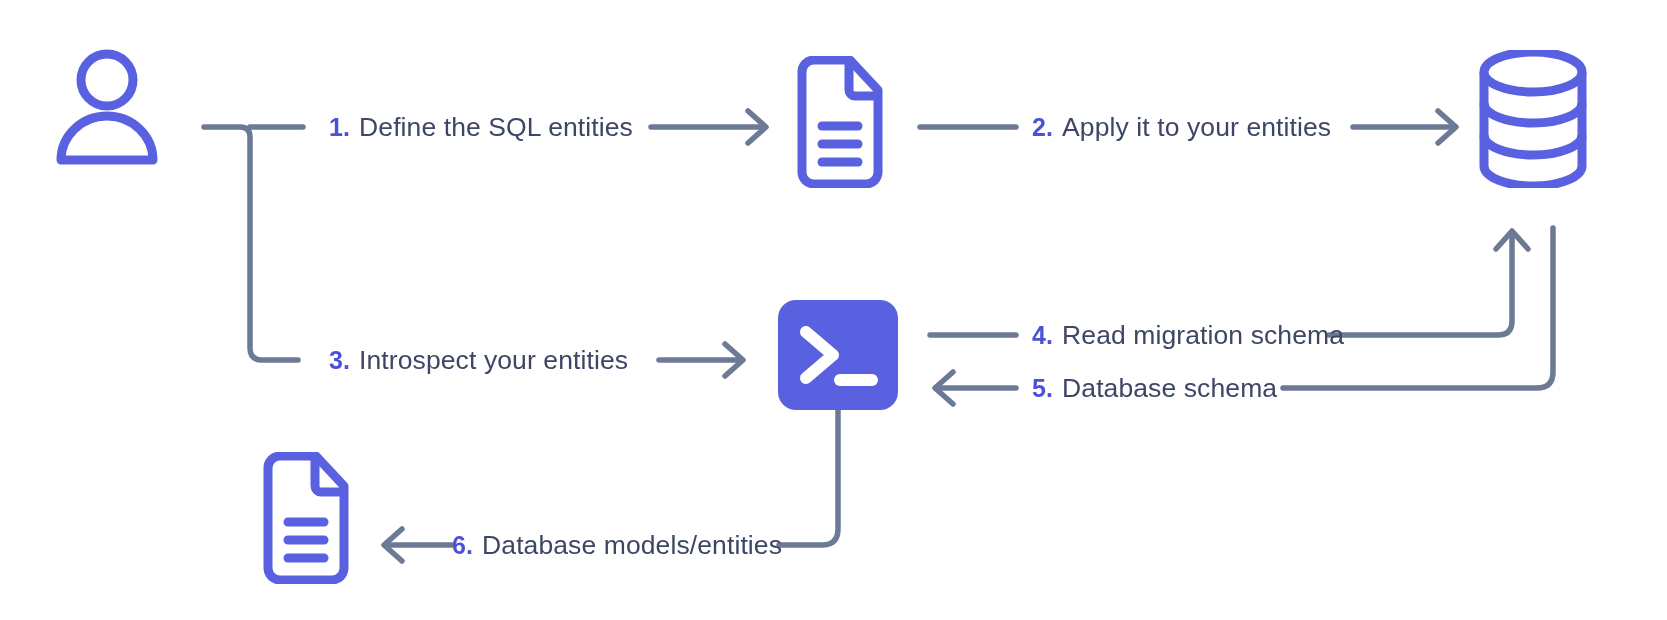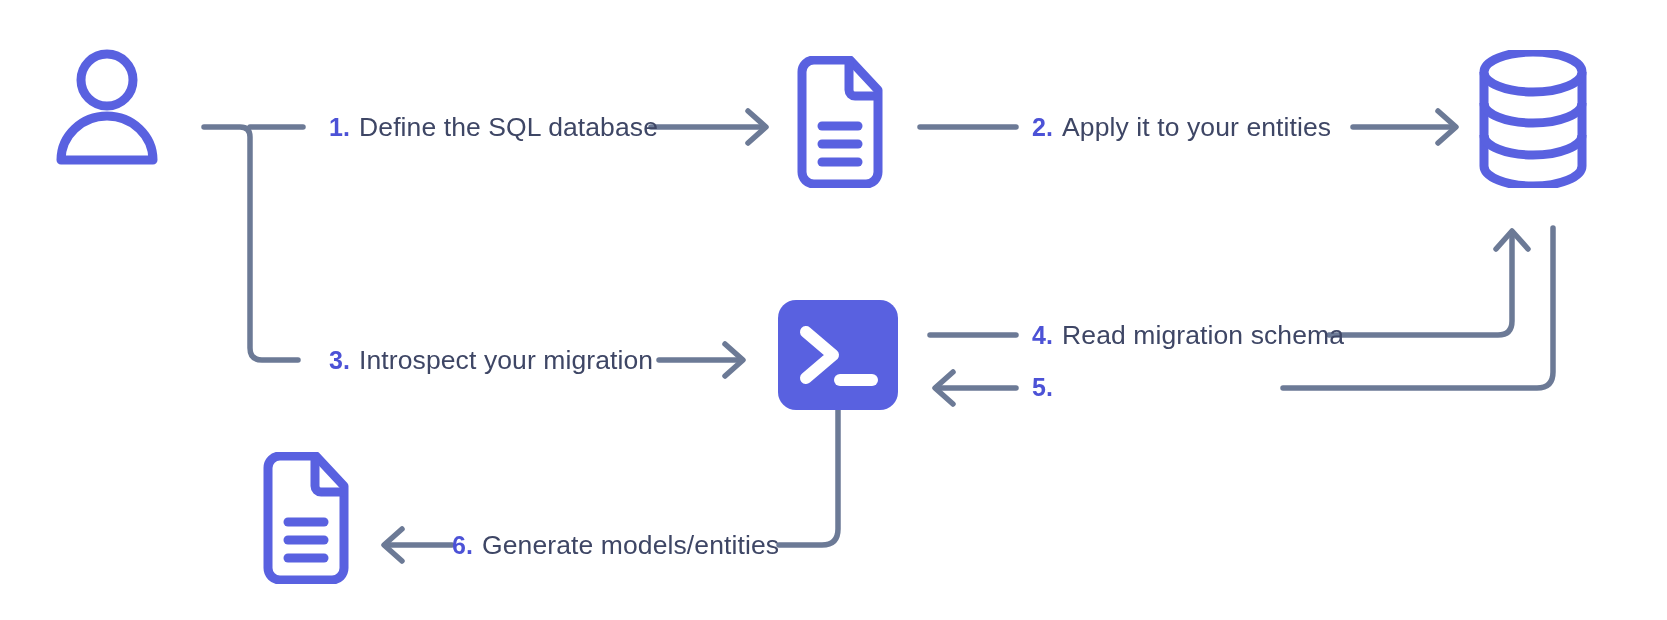--- a/index.html
+++ b/index.html
@@ -123,40 +123,41 @@
       <path d="M 12 16 A 12 12 0 0 1 24 4 L 60 4 L 88 34 L 88 116 A 12 12 0 0 1 76 128 L 24 128 A 12 12 0 0 1 12 116 Z" fill="#ffffff" stroke="#5961e0" stroke-width="9" stroke-linejoin="round"></path>
       <path d="M 59 5 L 59 34 A 6 6 0 0 0 65 40 L 88 40" fill="none" stroke="#5961e0" stroke-width="9" stroke-linejoin="round"></path>
       <line x1="32" y1="70" x2="68" y2="70" stroke="#5961e0" stroke-width="9" stroke-linecap="round"></line>
       <line x1="32" y1="88" x2="68" y2="88" stroke="#5961e0" stroke-width="9" stroke-linecap="round"></line>
       <line x1="32" y1="106" x2="68" y2="106" stroke="#5961e0" stroke-width="9" stroke-linecap="round"></line>
     </svg>
   </div>
 
   <div class="label" style="left:329px; top:112px;">
     <span class="num">1.</span>
-    <span class="txt">Define the SQL database</span>
+    <span class="txt">Define the SQL entities</span>
   </div>
 
   <div class="label" style="left:1032px; top:112px;">
     <span class="num">2.</span>
     <span class="txt">Apply it to your entities</span>
   </div>
 
   <div class="label" style="left:329px; top:345px;">
     <span class="num">3.</span>
-    <span class="txt">Introspect your migration</span>
+    <span class="txt">Introspect your entities</span>
   </div>
 
   <div class="label" style="left:1032px; top:320px;">
     <span class="num">4.</span>
     <span class="txt">Read migration schema</span>
   </div>
 
   <div class="label" style="left:1032px; top:373px;">
     <span class="num">5.</span>
+    <span class="txt">Database schema</span>
   </div>
 
   <div class="label" style="left:452px; top:530px;">
     <span class="num">6.</span>
-    <span class="txt">Generate models/entities</span>
+    <span class="txt">Database models/entities</span>
   </div>
 
 </div>
 
 </body></html>

